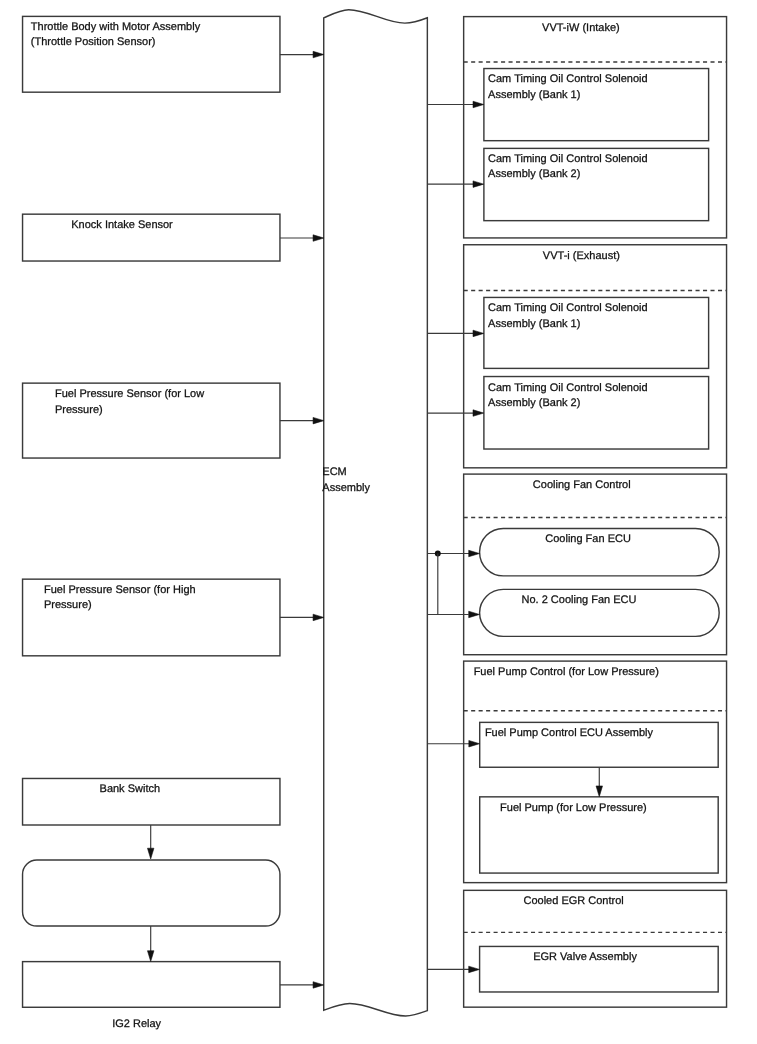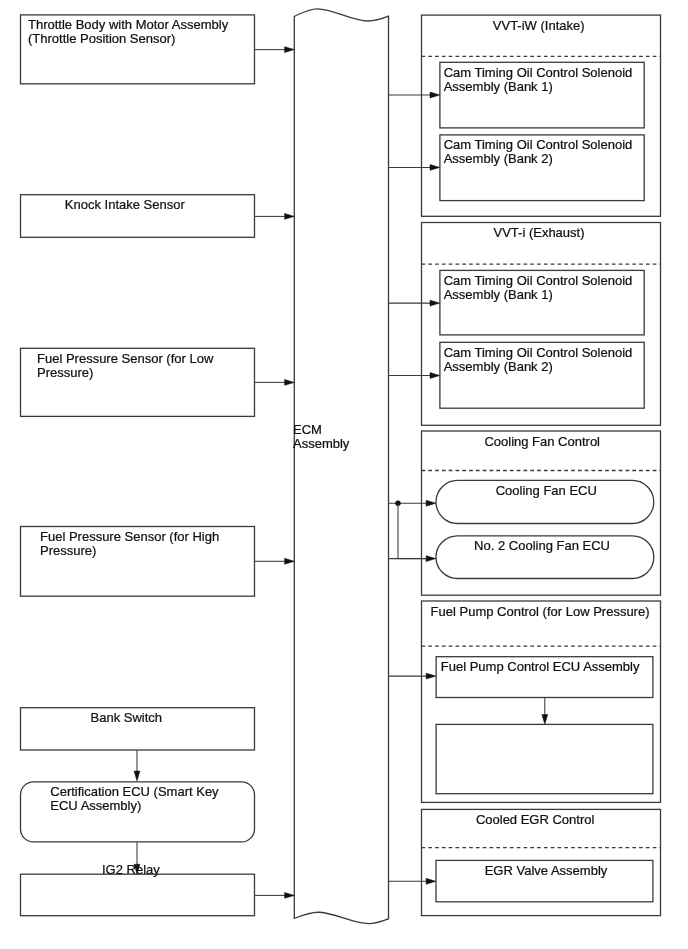--- a/index.html
+++ b/index.html
@@ -7,21 +7,21 @@
   body{width:688px;height:949px;overflow:hidden;
        font-family:"Liberation Sans",sans-serif;color:#111111;}
   #diagram{position:relative;width:688px;height:949px;background:#ffffff;}
   svg#shapes{position:absolute;left:0;top:0;width:688px;height:949px;
              overflow:visible;}
   svg#shapes .frame{fill:none;stroke:#3a3a3a;stroke-width:1.3;stroke-linejoin:miter;}
   svg#shapes .divider{fill:none;stroke:#3a3a3a;stroke-width:1.3;stroke-dasharray:3.7 3.1;}
   svg#shapes .conn{fill:none;stroke:#3a3a3a;stroke-width:1.05;}
   svg#shapes .arrow{fill:#111111;stroke:#111111;stroke-width:0.5;stroke-linejoin:miter;}
   svg#shapes .junction{fill:#111111;}
-  .node-label{position:absolute;font-size:13px;line-height:14px;color:#111111;
+  .node-label{position:absolute;font-size:10px;line-height:14px;color:#111111;
        white-space:pre-line;text-align:left;
        -webkit-font-smoothing:antialiased;
        -webkit-text-stroke:0.24px #111111;
        transform:translateZ(0);}
 </style>
 </head>
 <body>
 
 <div id="diagram">
 
@@ -88,39 +88,38 @@
   <line x1="398.00" y1="558.60" x2="426.60" y2="558.60" class="conn"></line>
   <line x1="544.80" y1="697.50" x2="544.80" y2="715.00" class="conn"></line>
   <path d="M 544.80 724.30 L 541.85 714.50 L 547.75 714.50 Z" class="arrow"></path>
 </svg>
 
   <div class="node-label" style="left:293px;top:423.1px;width:80px">ECM
 Assembly</div>
   <div class="node-label" style="left:28.0px;top:18.4px;width:234px">Throttle Body with Motor Assembly
 (Throttle Position Sensor)</div>
   <div class="node-label" style="left:64.8px;top:198.2px;width:234px">Knock Intake Sensor</div>
-  <div class="node-label" style="left:37px;top:351.8px;width:234px">Fuel Pressure Sensor (for Low
+  <div class="node-label" style="left:50px;top:351.8px;width:234px">Fuel Pressure Sensor (for Low
 Pressure)</div>
   <div class="node-label" style="left:40px;top:530.0px;width:234px">Fuel Pressure Sensor (for High
 Pressure)</div>
   <div class="node-label" style="left:90.5px;top:711.2px;width:234px">Bank Switch</div>
-  <div class="node-label" style="left:50.3px;top:785.3px;width:234px">Certification ECU (Smart Key
-ECU Assembly)</div>
-  <div class="node-label" style="left:102.0px;top:863px;width:234px">IG2 Relay</div>
+  <div class="node-label" style="left:102.0px;top:925px;width:234px">IG2 Relay</div>
   <div class="node-label" style="left:492.8px;top:18.6px;width:239px">VVT-iW (Intake)</div>
   <div class="node-label" style="left:443.7px;top:65.8px;width:218px">Cam Timing Oil Control Solenoid
 Assembly (Bank 1)</div>
   <div class="node-label" style="left:443.7px;top:138.4px;width:218px">Cam Timing Oil Control Solenoid
 Assembly (Bank 2)</div>
   <div class="node-label" style="left:493.5px;top:226.0px;width:239px">VVT-i (Exhaust)</div>
   <div class="node-label" style="left:443.7px;top:273.9px;width:218px">Cam Timing Oil Control Solenoid
 Assembly (Bank 1)</div>
   <div class="node-label" style="left:443.7px;top:345.8px;width:218px">Cam Timing Oil Control Solenoid
 Assembly (Bank 2)</div>
   <div class="node-label" style="left:484.4px;top:434.5px;width:239px">Cooling Fan Control</div>
   <div class="node-label" style="left:495.7px;top:483.9px;width:218px">Cooling Fan ECU</div>
   <div class="node-label" style="left:474.1px;top:539.3px;width:218px">No. 2 Cooling Fan ECU</div>
   <div class="node-label" style="left:430.6px;top:604.5px;width:239px">Fuel Pump Control (for Low Pressure)</div>
   <div class="node-label" style="left:440.8px;top:660.2px;width:218px">Fuel Pump Control ECU Assembly</div>
+  <div class="node-label" style="left:454.6px;top:727.9px;width:218px">Fuel Pump (for Low Pressure)</div>
   <div class="node-label" style="left:475.9px;top:812.9px;width:239px">Cooled EGR Control</div>
   <div class="node-label" style="left:484.7px;top:863.9px;width:218px">EGR Valve Assembly</div>
 
 </div>
 
 </body></html>

